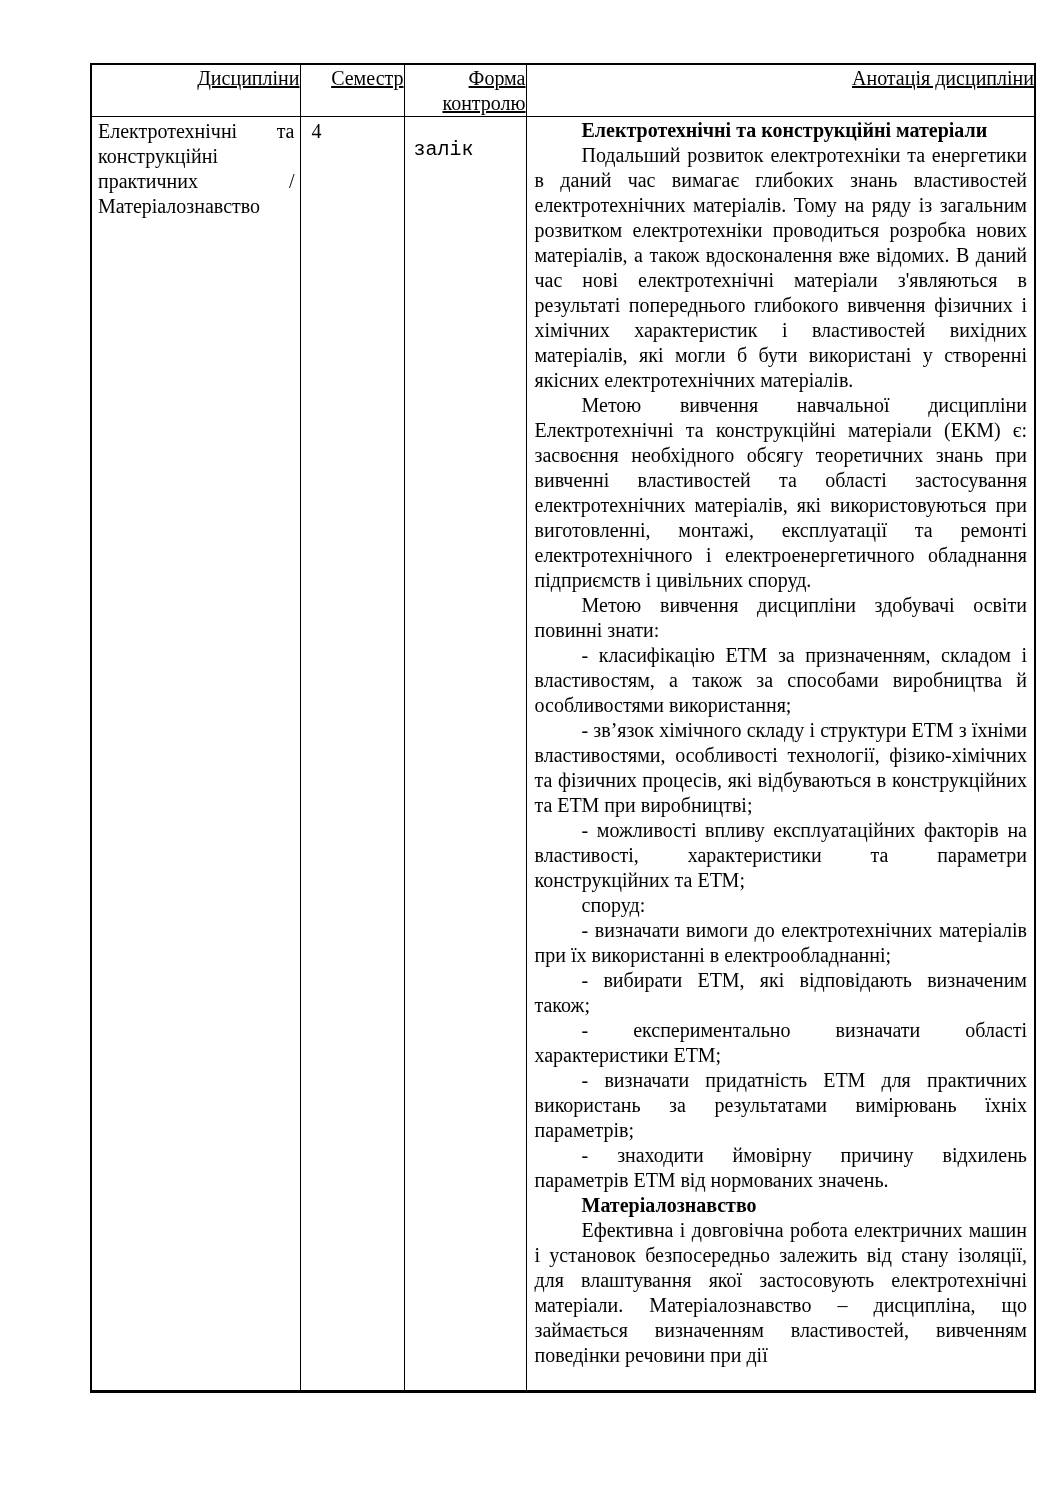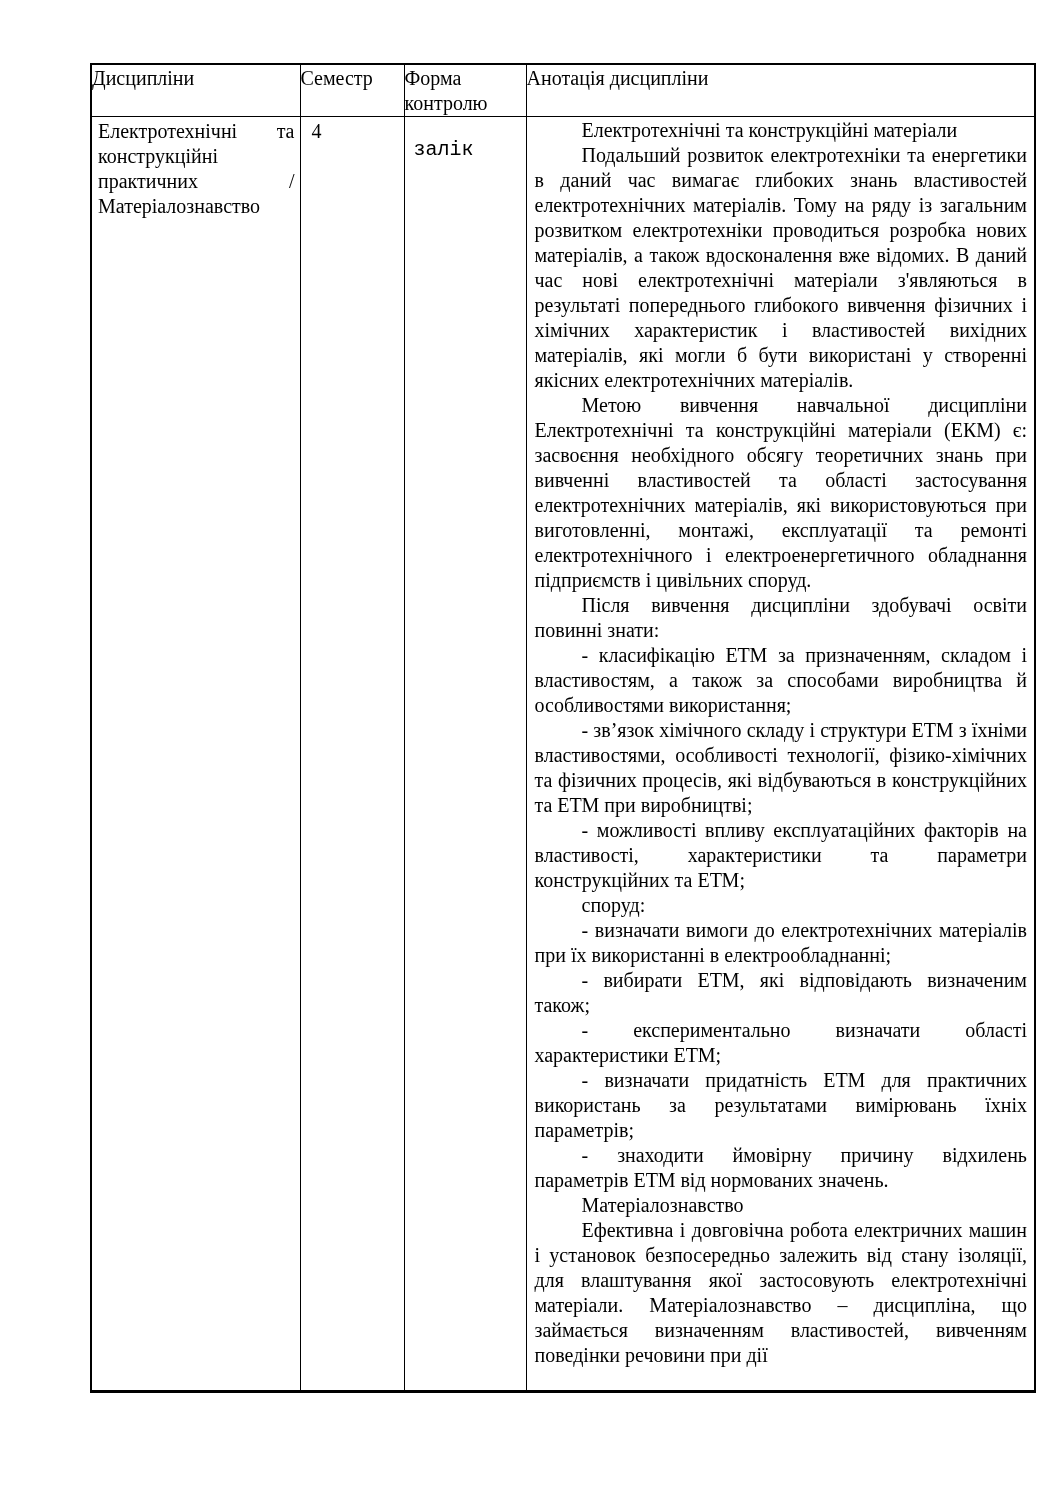--- a/index.html
+++ b/index.html
@@ -32,41 +32,42 @@
     vertical-align: top;
     font-size: 20px;
     line-height: 25px;
     font-weight: normal;
     padding: 0;
     overflow: hidden;
   }
   .doc-table thead tr { height: 50px; }
   .doc-table tbody tr { height: 1274px; }
   .doc-table th {
-    text-align: left;
+    text-align: right;
     padding-top: 1px;
+    text-decoration: underline;
   }
   td.cell-discipline {
     text-align: justify;
     padding: 2px 5px 0 6px;
   }
   td.cell-semester  { padding: 2px 4px 0 11px; }
   td.cell-control   { padding: 20px 4px 0 9px; font-family: Liberation Mono, monospace; }
   td.cell-annotation { padding: 0; }
   .annotation-body {
     height: 1272px;
     overflow: hidden;
     padding: 1px 7px 0 8px;
   }
   .para {
     margin: 0;
     text-align: justify;
     text-indent: 47px;
   }
-  .bold { font-weight: normal; }
+  .bold { font-weight: bold; }
 </style>
 </head>
 <body>
 
 <div class="page">
   <table class="doc-table">
     <colgroup>
       <col style="width:209px">
       <col style="width:104px">
       <col style="width:122px">
@@ -83,21 +84,21 @@
     <tbody>
       <tr>
         <td class="cell-discipline">Електротехнічні та конструкційні практичних / Матеріалознавство</td>
         <td class="cell-semester">4</td>
         <td class="cell-control">залік</td>
         <td class="cell-annotation">
           <div class="annotation-body">
             <p class="para bold">Електротехнічні та конструкційні матеріали</p>
             <p class="para">Подальший розвиток електротехніки та енергетики в даний час вимагає глибоких знань властивостей електротехнічних матеріалів. Тому на ряду із загальним розвитком електротехніки проводиться розробка нових матеріалів, а також вдосконалення вже відомих. В даний час нові електротехнічні матеріали з'являються в результаті попереднього глибокого вивчення фізичних і хімічних характеристик і властивостей вихідних матеріалів, які могли б бути використані у створенні якісних електротехнічних матеріалів.</p>
             <p class="para">Метою вивчення навчальної дисципліни Електротехнічні та конструкційні матеріали (ЕКМ) є: засвоєння необхідного обсягу теоретичних знань при вивченні властивостей та області застосування електротехнічних матеріалів, які використовуються при виготовленні, монтажі, експлуатації та ремонті електротехнічного і електроенергетичного обладнання підприємств і цивільних споруд.</p>
-            <p class="para">Після вивчення дисципліни здобувачі освіти повинні знати:</p>
+            <p class="para">Метою вивчення дисципліни здобувачі освіти повинні знати:</p>
             <p class="para">- класифікацію ЕТМ за призначенням, складом і властивостям, а також за способами виробництва й особливостями використання;</p>
             <p class="para">- зв’язок хімічного складу і структури ЕТМ з їхніми властивостями, особливості технології, фізико-хімічних та фізичних процесів, які відбуваються в конструкційних та ЕТМ при виробництві;</p>
             <p class="para">- можливості впливу експлуатаційних факторів на властивості, характеристики та параметри конструкційних та ЕТМ;</p>
             <p class="para">споруд:</p>
             <p class="para">- визначати вимоги до електротехнічних матеріалів при їх використанні в електрообладнанні;</p>
             <p class="para">- вибирати ЕТМ, які відповідають визначеним також;</p>
             <p class="para">- експериментально визначати області характеристики ЕТМ;</p>
             <p class="para">- визначати придатність ЕТМ для практичних використань за результатами вимірювань їхніх параметрів;</p>
             <p class="para">- знаходити ймовірну причину відхилень параметрів ЕТМ від нормованих значень.</p>
             <p class="para bold">Матеріалознавство</p>

